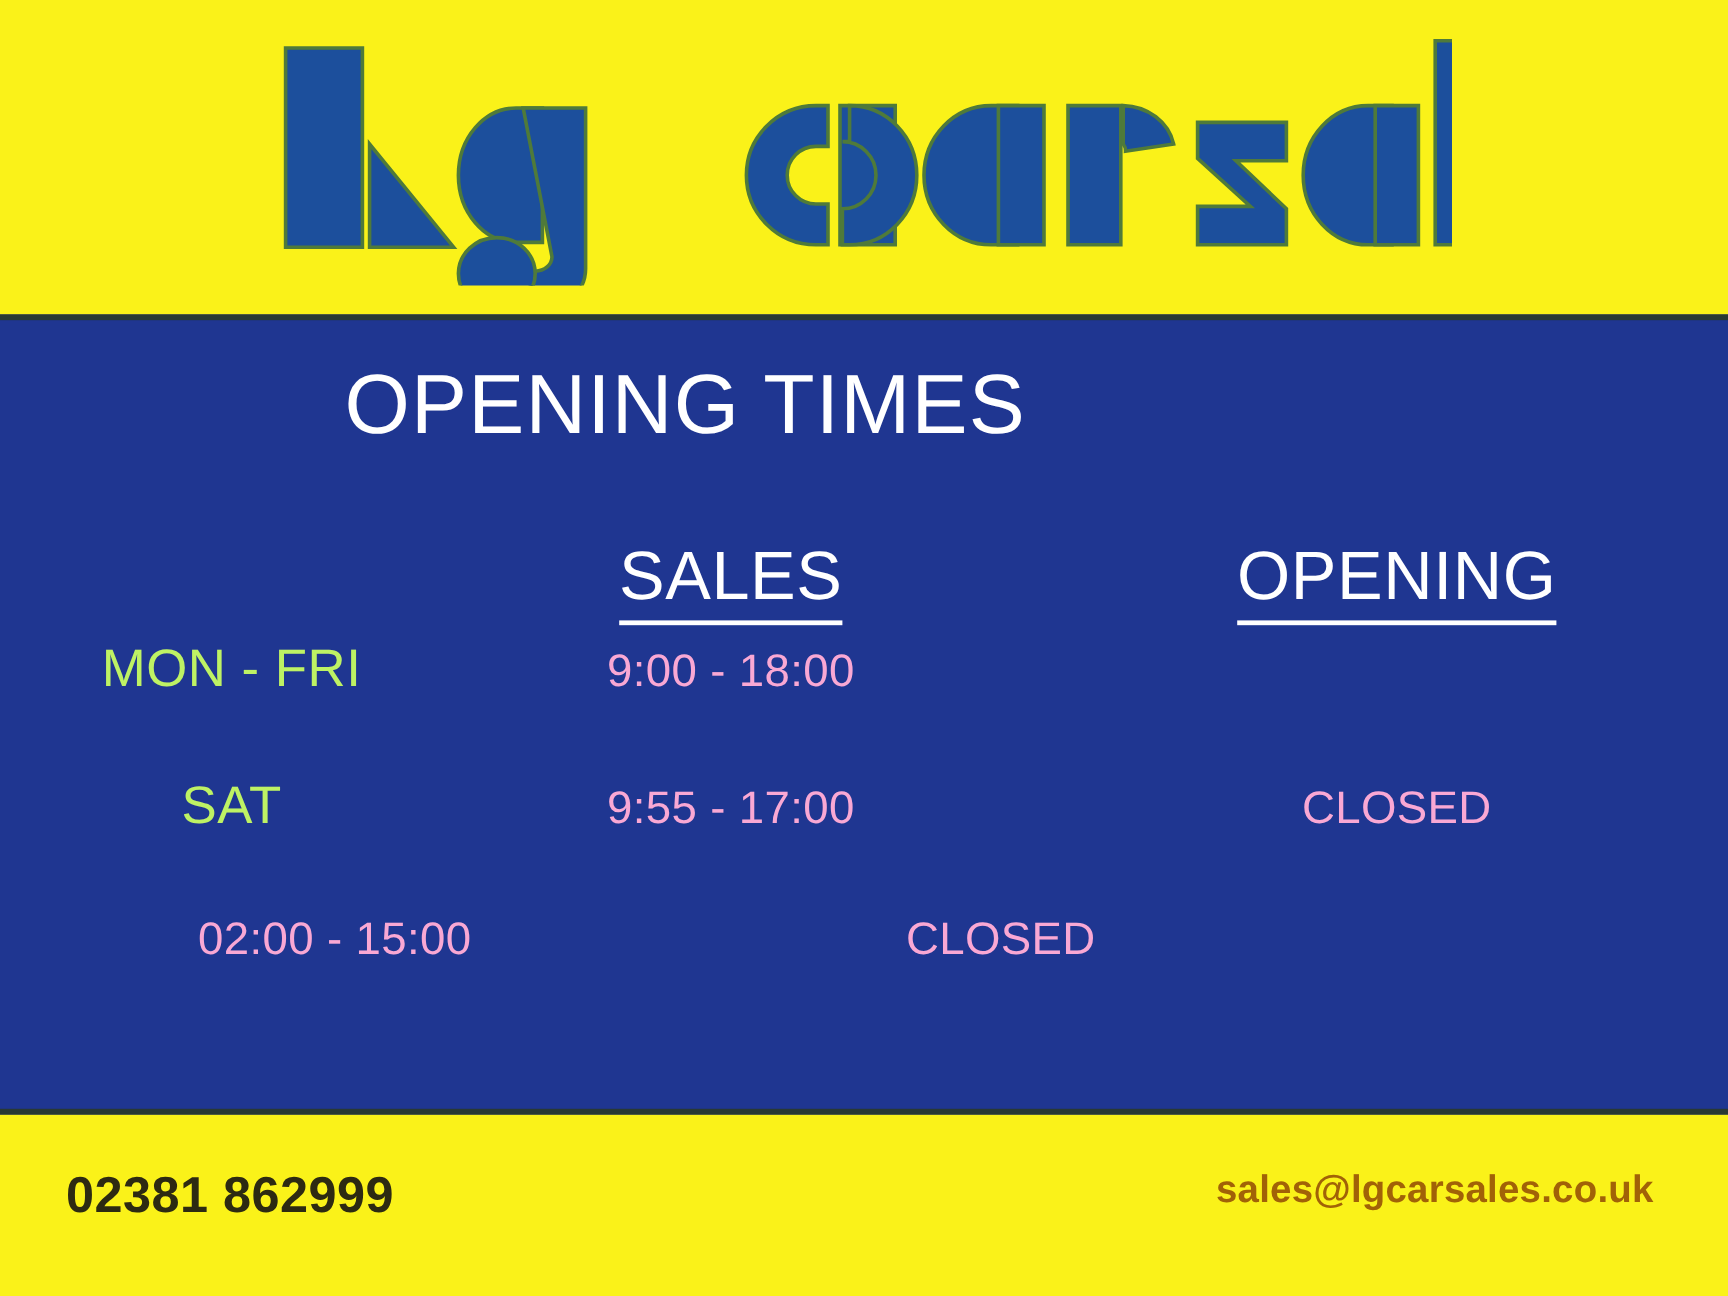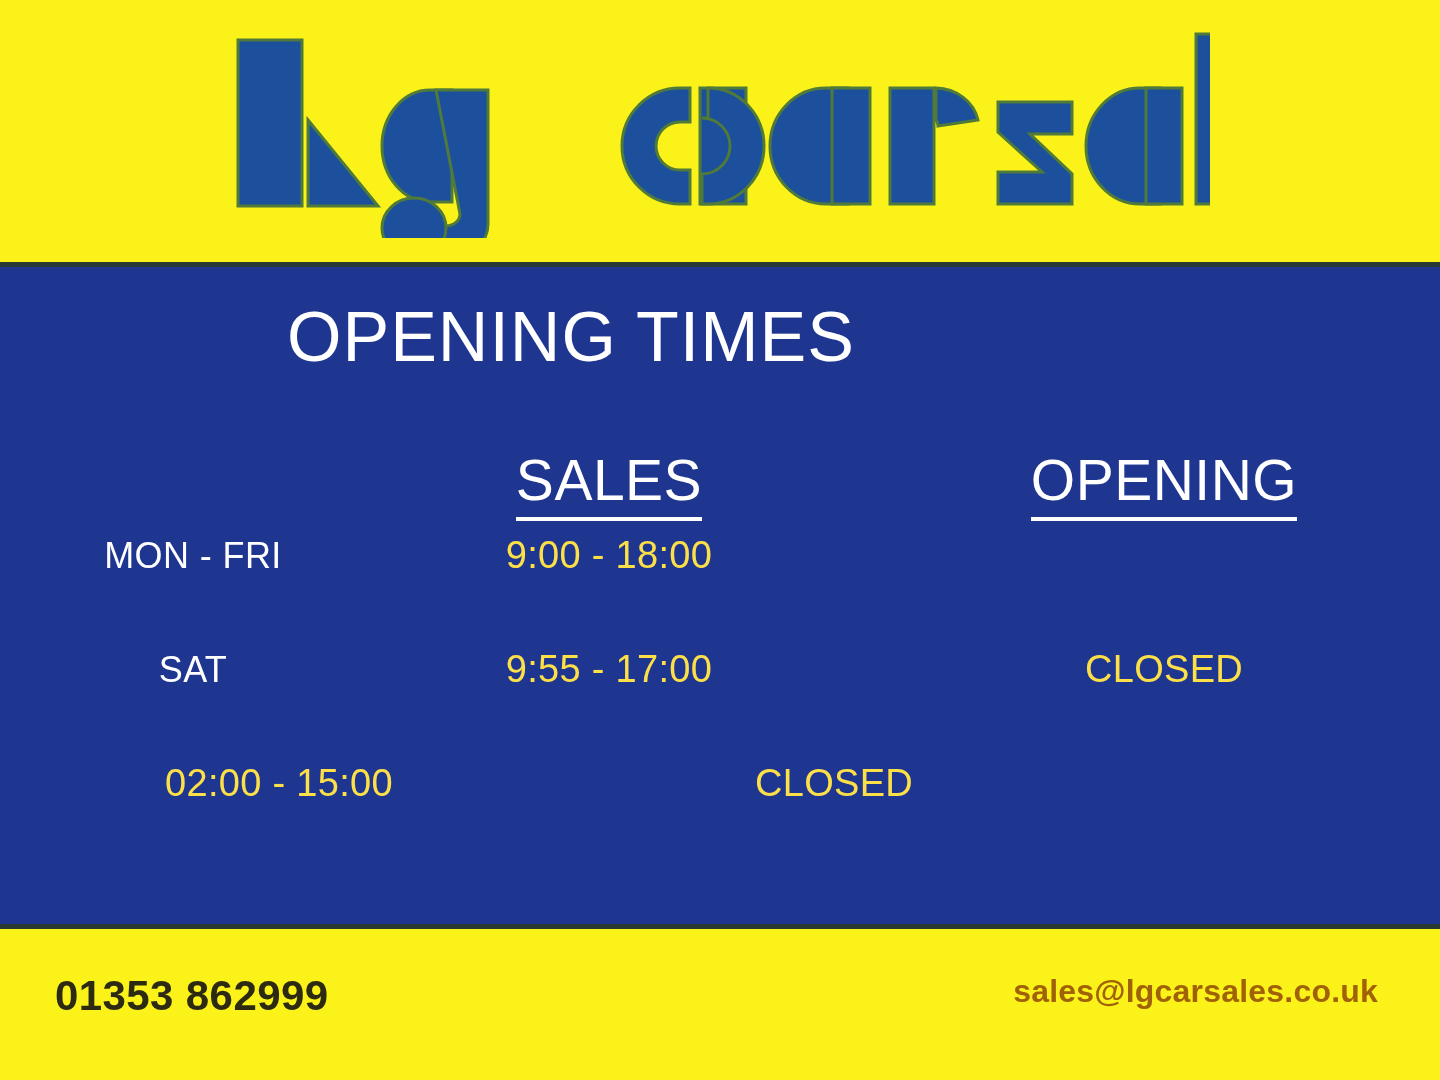--- a/index.html
+++ b/index.html
@@ -117,29 +117,29 @@
     left: 0;
     right: 0;
     bottom: 0;
     height: 4px;
     background: #ffffff;
   }
 
   .body-row { height: 114px; }
 
   .day-cell {
-    color: #ffffff;
-    font-size: 36px;
+    color: #bef264;
+    font-size: 44px;
     font-weight: 300;
     letter-spacing: .4px;
     line-height: 1;
   }
 
   .time-cell {
-    color: #fde047;
+    color: #f9a8d4;
     font-size: 38px;
     font-weight: 300;
     letter-spacing: .3px;
     line-height: 1;
   }
 
   
   .band-bot-edge {
     position: absolute;
     left: 0;
@@ -309,18 +309,18 @@
           <span class="time-cell">CLOSED</span>
         </div>
       </div>
 
     </div>
   </div>
 
   <div class="band-bot-edge"></div>
   <div class="band-bot">
     <div class="contact">
-      <div class="phone">01353 862999</div>
+      <div class="phone">02381 862999</div>
       <div class="email">sales@lgcarsales.co.uk</div>
     </div>
   </div>
 
 </div>
 
 </body></html>

